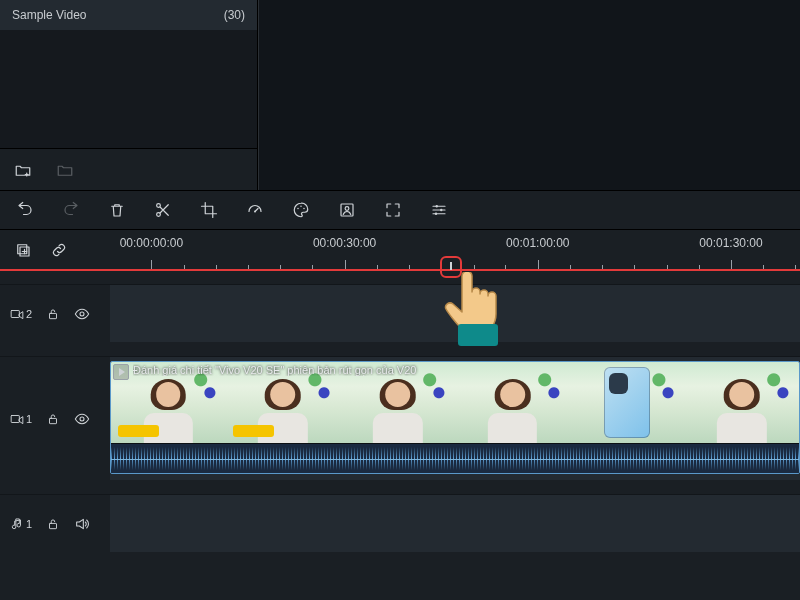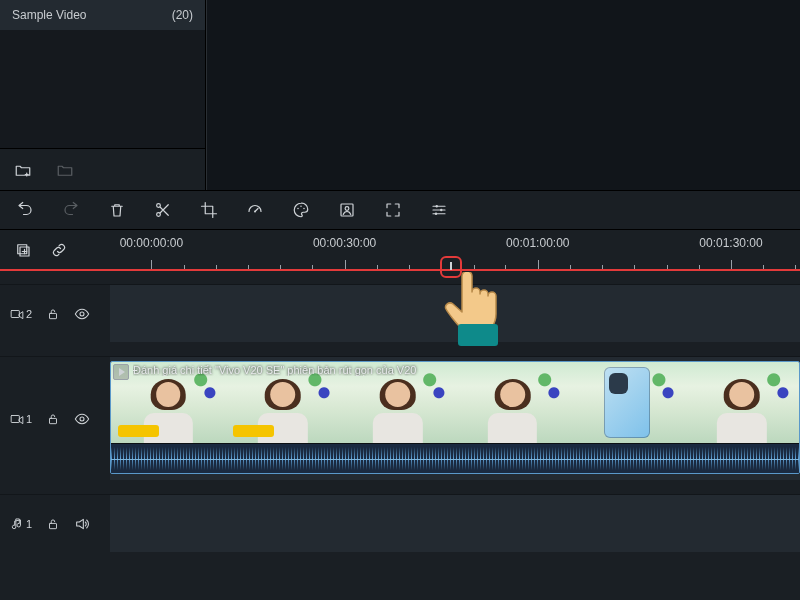--- a/index.html
+++ b/index.html
@@ -12,21 +12,21 @@
     --red:#e33a3a;
     --clip-border:#5a98c9;
     --skin:#f3c98a;
     --cuff:#0e8a8a;
   }
   *{box-sizing:border-box;margin:0;padding:0;font-family:Arial,Helvetica,sans-serif;}
   body{background:#0f1418;width:800px;height:600px;overflow:hidden;}
   .app{width:800px;height:600px;background:var(--bg);color:var(--text);font-size:12px;position:relative;}
   
   .top{display:flex;height:190px;}
-  .bin{width:206px;border-right:1px solid #000;display:flex;flex-direction:column;background:var(--panel);}
+  .bin{width:258px;border-right:1px solid #000;display:flex;flex-direction:column;background:var(--panel);}
   .bin-header{padding:8px 12px;display:flex;justify-content:space-between;background:var(--bg2);}
   .bin-body{flex:1;}
   .bin-foot{height:42px;border-top:1px solid #000;display:flex;align-items:center;padding:0 14px;gap:24px;background:var(--bg);}
   .preview{flex:1;background:#11151a;border-left:1px solid #2a2f34;}
   
   .toolbar{height:40px;border-top:1px solid #000;border-bottom:1px solid #000;display:flex;align-items:center;padding:0 16px;gap:28px;background:var(--bg);}
   .ico{width:18px;height:18px;display:block;}
   .ico svg{width:100%;height:100%;display:block;}
   .ico.dim{opacity:.35}
   
@@ -81,21 +81,21 @@
   .fill{fill:#cfd3d7;}
 </style>
 </head>
 <body>
 <div class="app">
 
   <div class="top">
     <div class="bin">
       <div class="bin-header">
         <span>Sample Video</span>
-        <span>(20)</span>
+        <span>(30)</span>
       </div>
       <div class="bin-body"></div>
       <div class="bin-foot">
         <span class="ico">
           <svg viewBox="0 0 24 24">
               <path class="stroke" d="M3 7h5l2 2h11v10H3z"></path>
               <path class="stroke" d="M17 16v4M15 18h4"></path>
             </svg>
         </span>
         <span class="ico dim">

